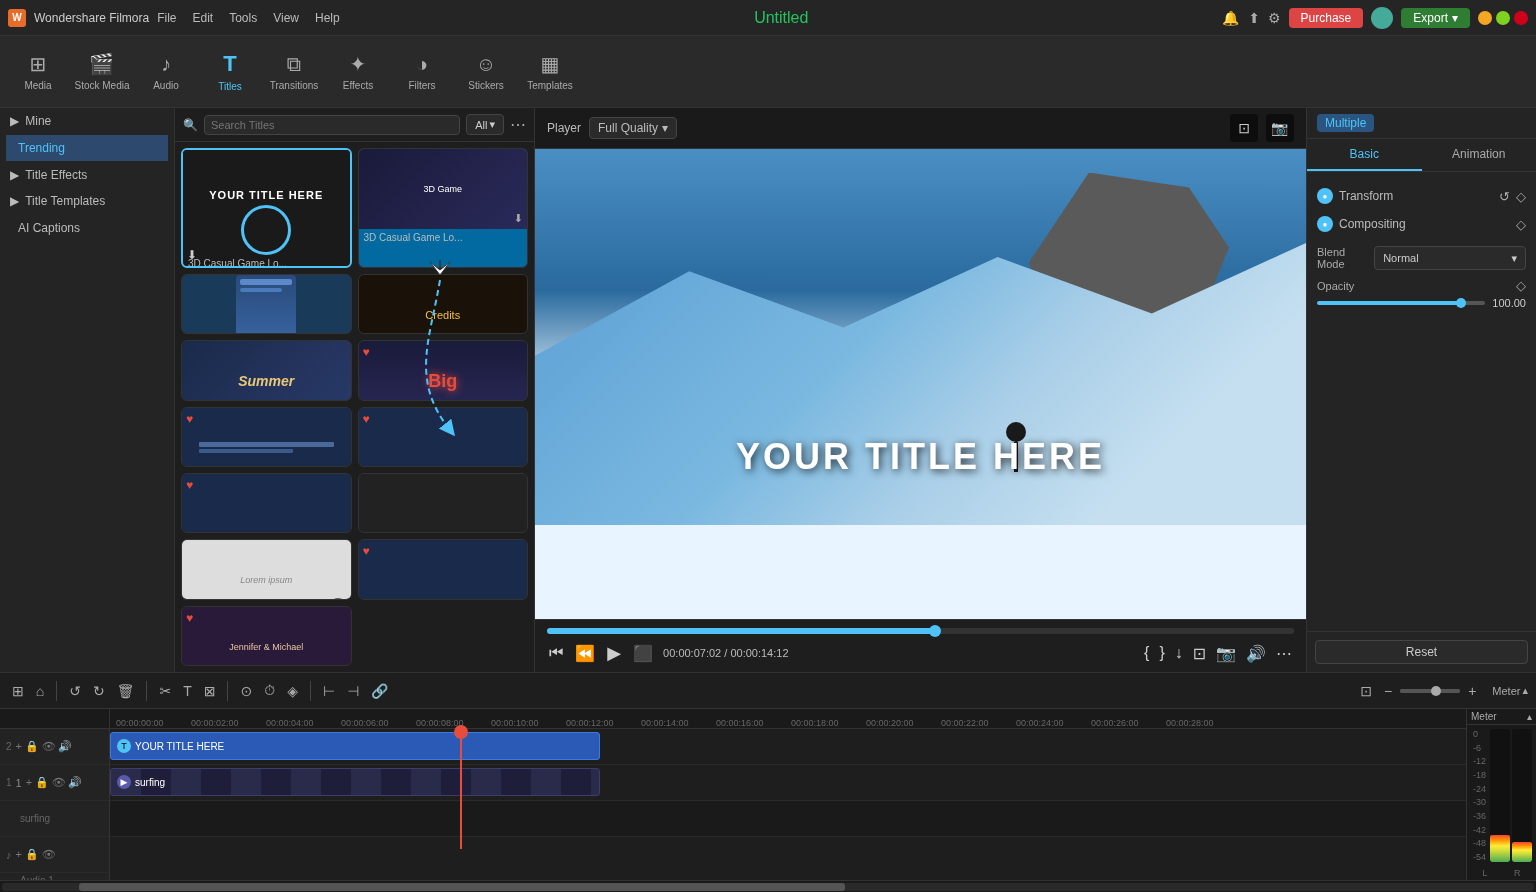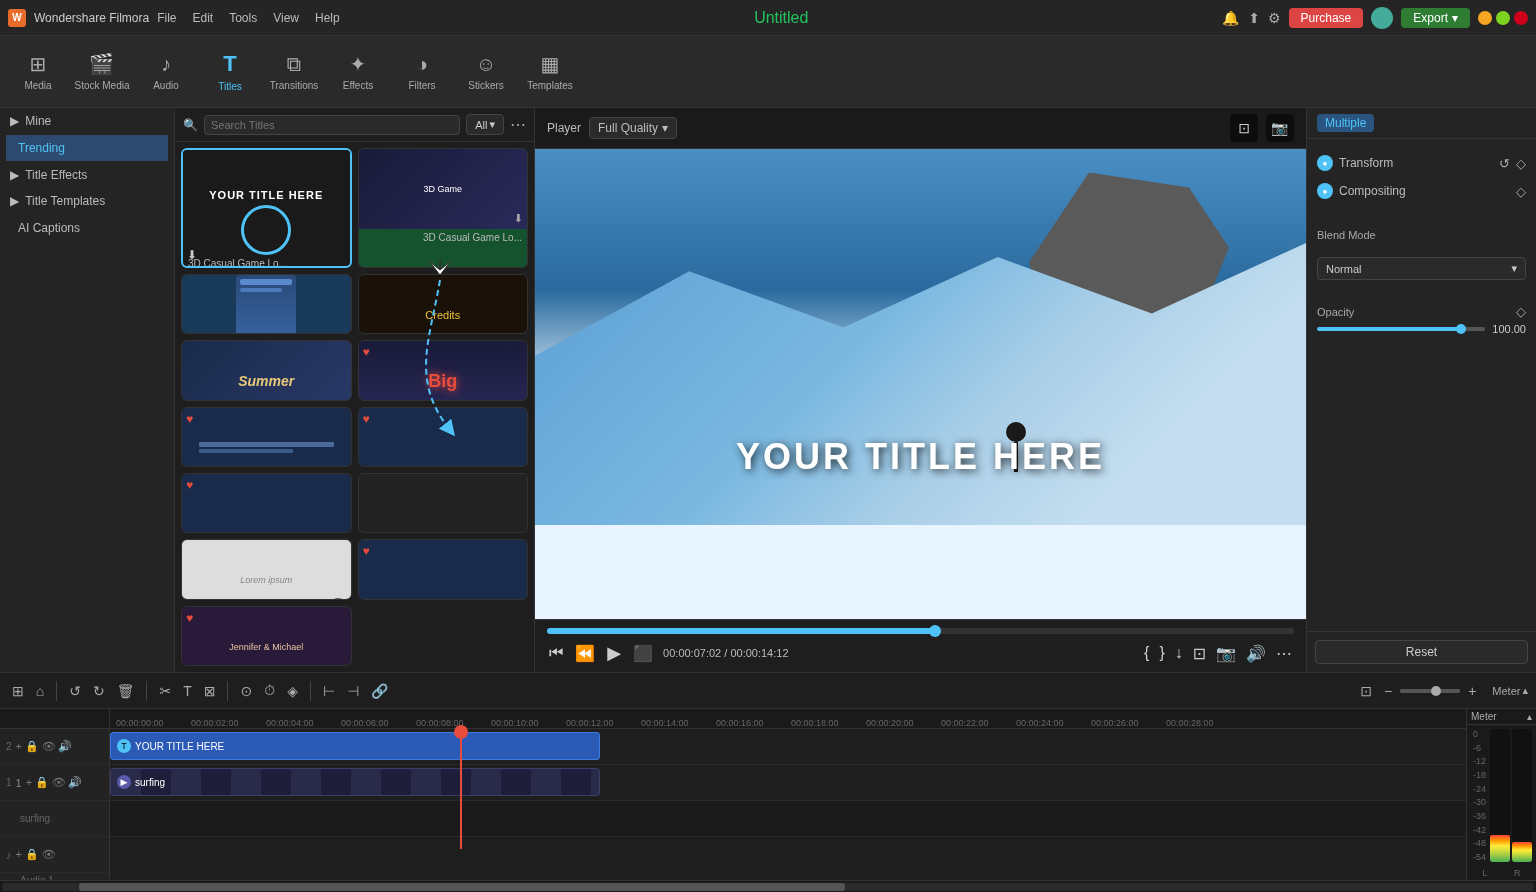--- a/index.html
+++ b/index.html
@@ -108,21 +108,21 @@
     #playback-right { display: flex; align-items: center; gap: 6px; }
 
     
     #right-panel { width: 230px; background: #242424; border-left: 1px solid #333; display: flex; flex-direction: column; }
     #right-tabs { display: flex; border-bottom: 1px solid #333; }
     .right-tab { flex: 1; text-align: center; padding: 8px; color: #aaa; font-size: 12px; cursor: pointer; }
     .right-tab.active { color: #4fc3f7; border-bottom: 2px solid #4fc3f7; }
     #right-content { flex: 1; padding: 10px; overflow-y: auto; }
     .panel-section-header { display: flex; align-items: center; justify-content: space-between; padding: 6px 0; cursor: pointer; }
     .panel-section-title { color: #bbb; font-size: 12px; }
-    .blend-mode-row { display: flex; flex-direction: column; gap: 16px; margin: 24px 0; }
+    .blend-mode-row { display: flex; flex-direction: row; gap: 16px; margin: 8px 0; }
     .blend-label { color: #aaa; font-size: 11px; }
     .blend-select { background: #2a2a2a; border: 1px solid #444; border-radius: 4px; padding: 4px 8px; color: #ccc; font-size: 11px; width: 100%; display: flex; align-items: center; justify-content: space-between; cursor: pointer; }
     .opacity-row { display: flex; flex-direction: column; gap: 4px; margin: 8px 0; }
     .opacity-label { color: #aaa; font-size: 11px; }
     .opacity-slider-container { display: flex; align-items: center; gap: 6px; }
     .opacity-slider { flex: 1; height: 4px; background: linear-gradient(to right, #4fc3f7 0%, #4fc3f7 85%, #555 85%); border-radius: 2px; position: relative; }
     .opacity-thumb { position: absolute; right: 14%; top: 50%; transform: translate(50%, -50%); width: 10px; height: 10px; background: #4fc3f7; border-radius: 50%; }
     .opacity-value { color: #ccc; font-size: 11px; min-width: 35px; text-align: right; }
     .multiple-badge { background: #2a5580; color: #4fc3f7; border-radius: 4px; padding: 2px 8px; font-size: 12px; }
 
@@ -287,21 +287,21 @@
 
       <div class="featured-card">
         <div class="featured-inner">
           <span style="color:#fff;font-size:11px;font-weight:bold;letter-spacing:1px;">YOUR TITLE HERE</span>
           <div style="position:absolute;bottom:-15px;left:50%;transform:translateX(-50%);width:50px;height:50px;border-radius:50%;border:3px solid #4fc3f7;"></div>
         </div>
         <div style="position:absolute;bottom:4px;left:4px;">⬇</div>
         <div class="template-label" style="padding-top:18px;">3D Casual Game Lo...</div>
       </div>
 
-      <div class="template-card" style="background:#14532d;text-align:right;">
+      <div class="template-card" style="background:#0369a1;">
         <div class="template-thumb" style="background:linear-gradient(135deg,#1a1a3a,#2a2a5a);height:80px;">
           <span style="color:#fff;font-size:9px;">3D Game</span>
           <span class="dl-icon">⬇</span>
         </div>
         <div class="template-label">3D Casual Game Lo...</div>
       </div>
 
       <div class="template-card">
         <div class="template-thumb" style="background:#1a3a5a;height:80px;position:relative;">
           <div style="width:60px;height:80px;background:linear-gradient(#2a4a7a,#3a6aaa);border-radius:4px;display:flex;flex-direction:column;gap:3px;padding:4px;">
@@ -446,20 +446,24 @@
           <button class="ctrl-btn">🔊</button>
           <button class="ctrl-btn">⋯</button>
         </div>
       </div>
     </div>
   </div>
 
   <div id="right-panel">
     <div style="display:flex;align-items:center;justify-content:space-between;padding:6px 10px;border-bottom:1px solid #333;">
       <span class="multiple-badge">Multiple</span>
+    </div>
+    <div id="right-tabs">
+      <div class="right-tab active">Basic</div>
+      <div class="right-tab">Animation</div>
     </div>
     <div id="right-content">
 
       <div class="panel-section-header">
         <div style="display:flex;align-items:center;gap:6px;">
           <div style="width:16px;height:16px;border-radius:50%;background:#4fc3f7;display:flex;align-items:center;justify-content:center;">
             <span style="color:#fff;font-size:8px;">●</span>
           </div>
           <span class="panel-section-title">Transform</span>
         </div>

